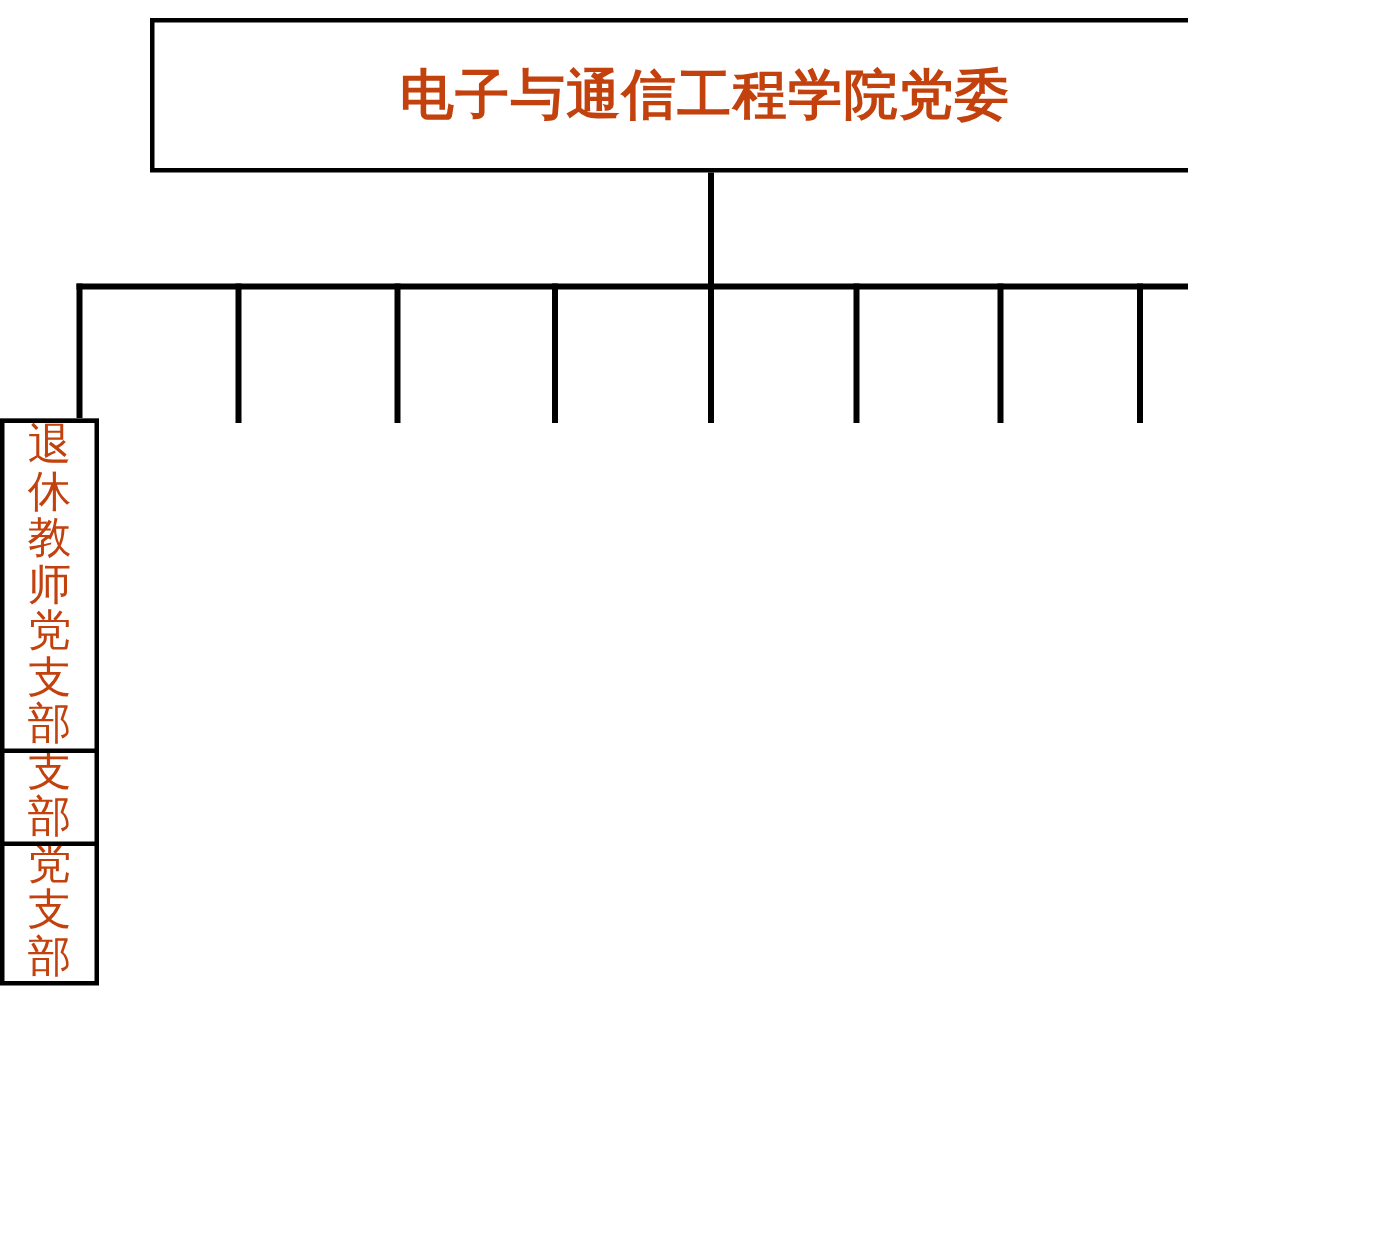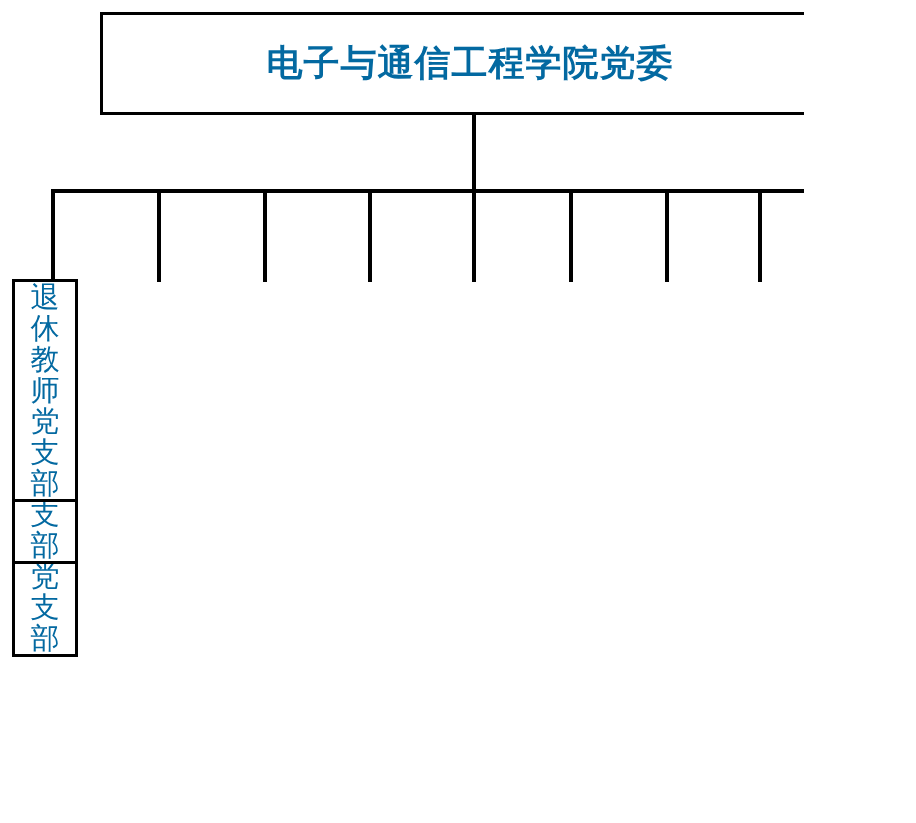--- a/index.html
+++ b/index.html
@@ -6,23 +6,22 @@
     margin: 0;
     padding: 0;
     background: #ffffff;
   }
   .canvas {
     position: relative;
     width: 792px;
     height: 823px;
     background: #ffffff;
     font-family: "Liberation Sans", sans-serif;
-    color: #0369a1;
+    color: #c2410c;
     overflow: hidden;
-    padding-left: 12px;
   }
   
   .root-box {
     position: absolute;
     left: 100px;
     top: 12px;
     width: 740px;
     height: 103px;
     border: 3px solid #000000;
     box-sizing: border-box;

